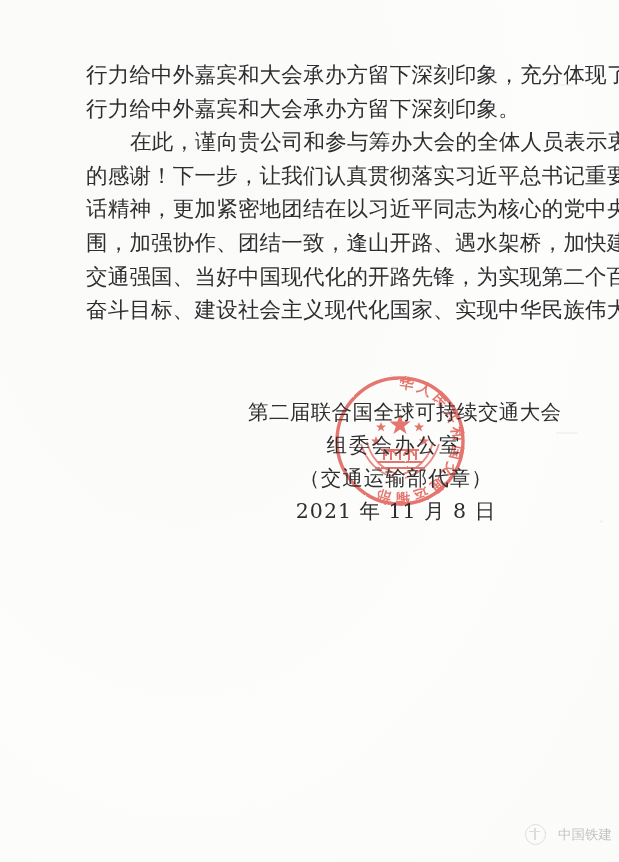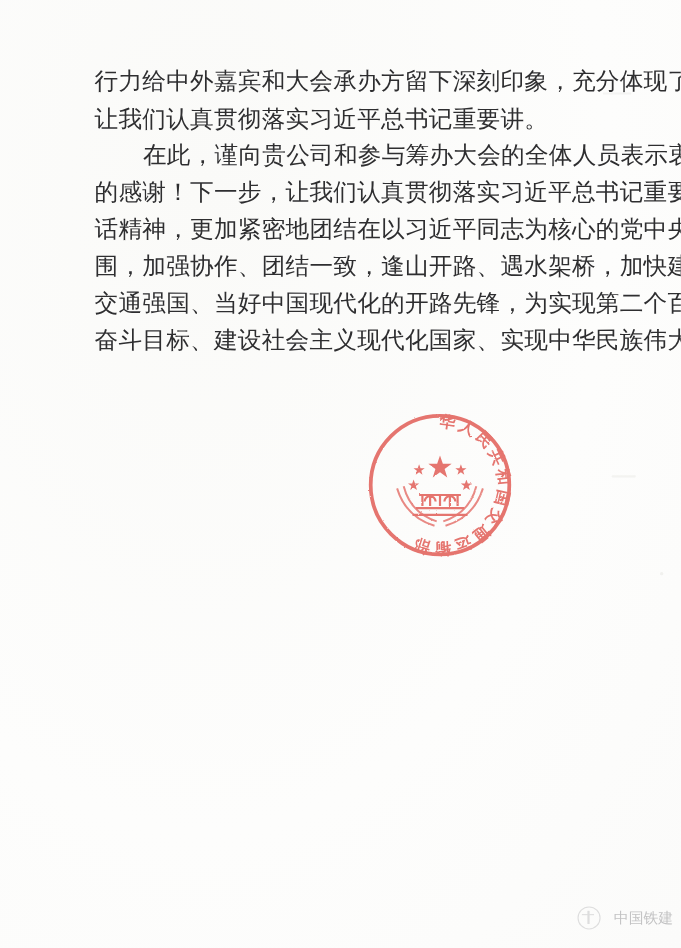--- a/index.html
+++ b/index.html
@@ -131,21 +131,21 @@
 </style>
 </head>
 <body>
 
 <div class="page">
 
   <div class="paper-tint"></div>
 
   <div class="body-text">
     <div class="line">行力给中外嘉宾和大会承办方留下深刻印象，充分体现了贵</div>
-    <div class="line">让我们认真贯彻落实习近平总书记重要讲。</div>
+    <div class="line">行力给中外嘉宾和大会承办方留下深刻印象。</div>
     <div class="line indent">在此，谨向贵公司和参与筹办大会的全体人员表示衷心</div>
     <div class="line">的感谢！下一步，让我们认真贯彻落实习近平总书记重要讲</div>
     <div class="line">话精神，更加紧密地团结在以习近平同志为核心的党中央周</div>
     <div class="line">围，加强协作、团结一致，逢山开路、遇水架桥，加快建设</div>
     <div class="line">交通强国、当好中国现代化的开路先锋，为实现第二个百年</div>
     <div class="line">奋斗目标、建设社会主义现代化国家、实现中华民族伟大复</div>
   </div>
 
   <div class="seal">
     <svg viewBox="0 0 138 138" xmlns="http://www.w3.org/2000/svg">
@@ -185,20 +185,26 @@
         <g fill="none" stroke="#e0564f" stroke-width="1.8" opacity="0.85">
           <path d="M 30,72 q 8,26 34,34"></path>
           <path d="M 108,72 q -8,26 -34,34"></path>
           <path d="M 36,70 q 6,24 30,32"></path>
           <path d="M 102,70 q -6,24 -30,32"></path>
         </g>
       </g>
     </svg>
   </div>
 
+  <div class="sig-block">
+    <div class="sig-line l1">第二届联合国全球可持续交通大会</div>
+    <div class="sig-line l2">组委会办公室</div>
+    <div class="sig-line l3">（交通运输部代章）</div>
+    <div class="sig-line l4">2021 年 11 月 8 日</div>
+  </div>
 
   <div class="footer-mark">
     <div class="footer-logo"></div>
     <div class="footer-text">中国铁建</div>
   </div>
 
   <div class="speckle" style="left:556px;top:432px;width:22px;height:2px;border-radius:1px;opacity:.5;"></div>
   <div class="speckle" style="left:600px;top:520px;width:3px;height:3px;opacity:.6;"></div>
   <div class="speckle" style="left:548px;top:84px;width:26px;height:2px;border-radius:1px;opacity:.45;"></div>
 

